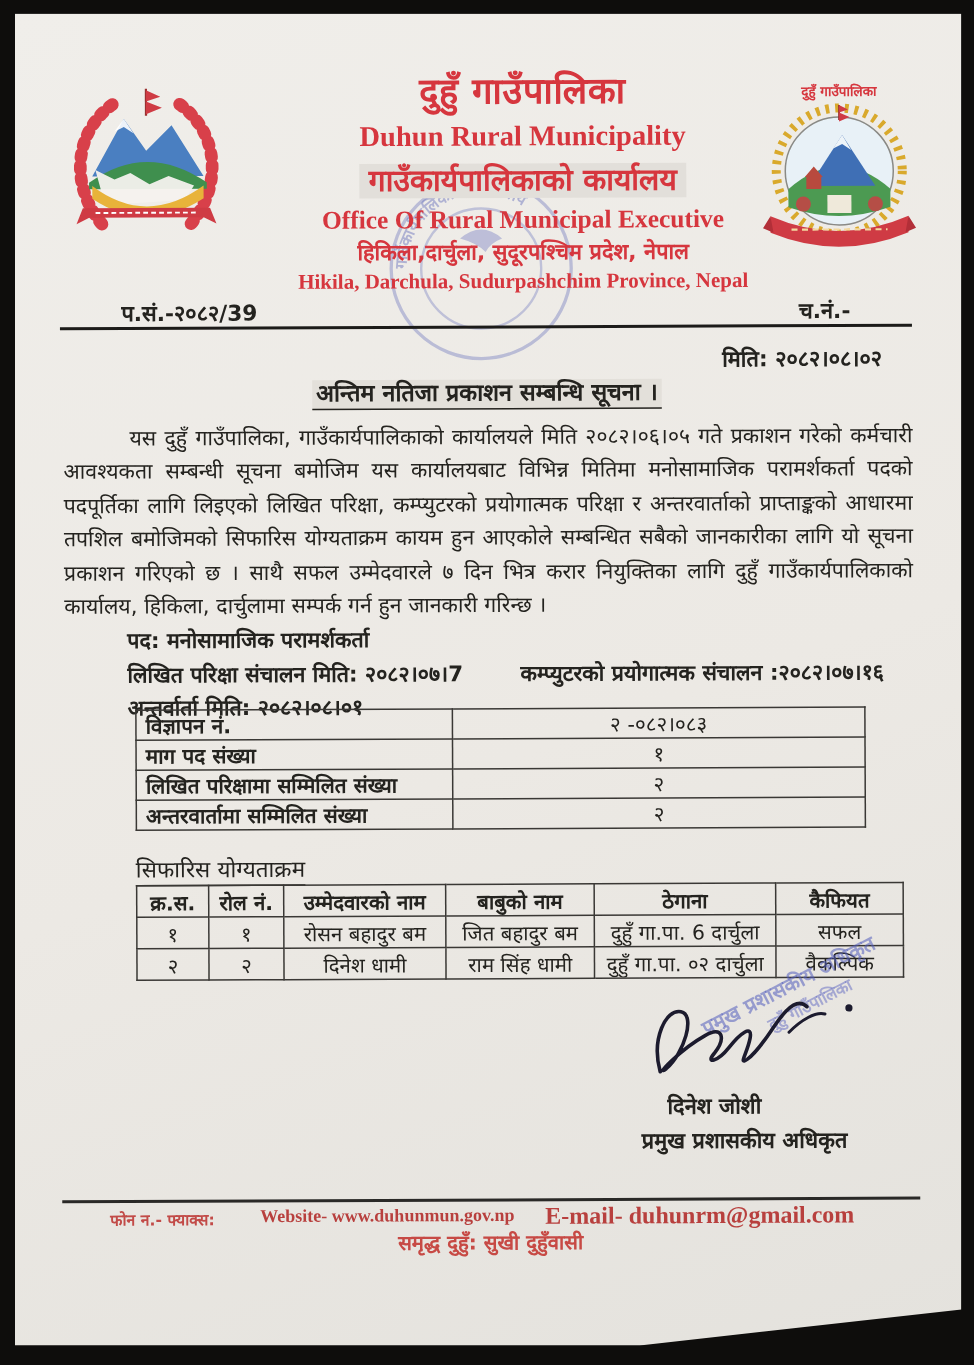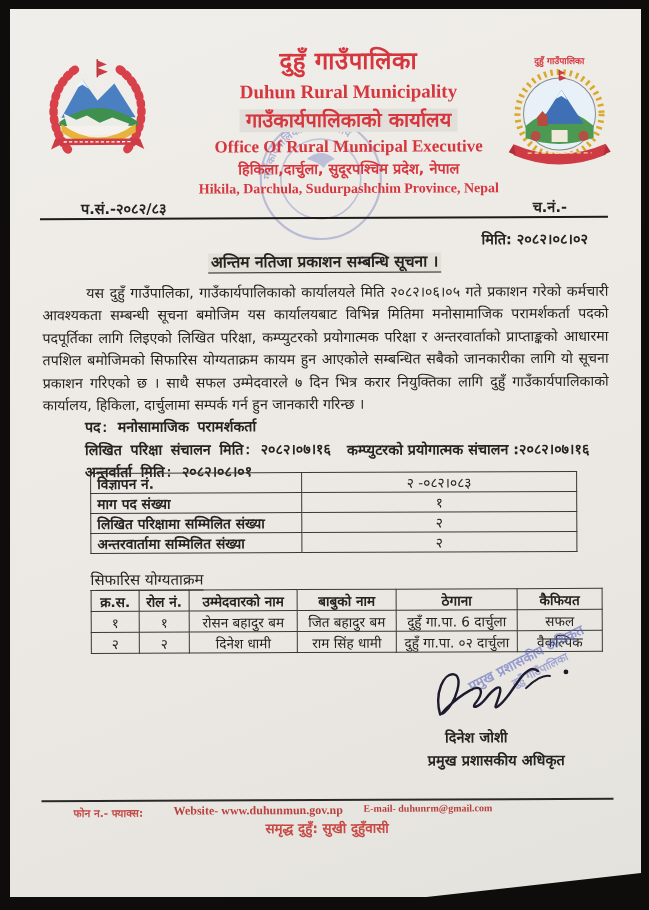--- a/index.html
+++ b/index.html
@@ -33,21 +33,21 @@
   .subject span{font-weight:bold;font-size:15.5px;background:#e3e0da;padding:0 3px 1px;
                 border-bottom:1.6px solid #24231f;}
 
   
   .body-par{position:absolute;left:33px;top:272px;width:566px;font-size:14.2px;line-height:22.4px;
             text-align:justify;text-indent:44px;font-weight:500;}
 
   
   .details{position:absolute;left:75px;top:407px;width:525px;font-weight:bold;font-size:14.3px;line-height:22.5px;}
   .d-row{display:flex;}
-  .d-left{width:262px;font-family:Liberation Mono, monospace;}
+  .d-left{width:262px;}
   .d-right{flex:1;}
 
   
   .tbl1{position:absolute;left:80px;top:463px;width:487px;border-collapse:collapse;font-size:13.8px;}
   .tbl1 td{border:1.5px solid #3a3835;height:19px;padding:0 6px;}
   .tbl1 td.lab{font-weight:bold;width:198px;}
   .tbl1 td.val{text-align:center;font-weight:500;}
 
   
   .merit-title{position:absolute;left:80px;top:559px;font-weight:normal;font-size:15px;
@@ -65,21 +65,21 @@
   .sig-stamp{position:absolute;left:70px;top:38px;width:200px;color:rgba(82,92,190,.55);
              font-weight:bold;font-size:13.5px;transform:rotate(-27deg);transform-origin:left center;line-height:17px;}
   .sig-stamp .l2{font-size:11px;margin-left:14px;color:rgba(82,92,190,.45);}
 
   
   .foot-rule{position:absolute;left:30px;top:790px;width:572px;border-top:2.5px solid #2a2927;}
   .foot-row{position:absolute;left:0;top:794px;width:631px;height:16px;}
   .foot-phone{position:absolute;left:62px;top:2px;font-size:10.5px;color:#c24b48;font-weight:bold;text-align:right;}
   .foot-web{position:absolute;left:162px;top:0;font-size:12px;color:#b8403e;font-weight:bold;
             font-family:"Liberation Serif","DejaVu Serif",serif;}
-  .foot-mail{position:absolute;left:352px;top:0;font-size:10px;color:#b8403e;font-weight:bold;
+  .foot-mail{position:absolute;left:352px;top:0;font-size:16px;color:#b8403e;font-weight:bold;
              font-family:"Liberation Serif","DejaVu Serif",serif;text-align:right;}
   .foot-slogan{position:absolute;left:0;top:810px;width:631px;text-align:center;color:#c74a45;
                font-weight:bold;font-size:13.5px;}
 </style>
 </head>
 <body>
 
 <div class="paper">
 <div class="content">
 
@@ -128,38 +128,38 @@
   <div class="hdr-center">
     <div class="t-red h-np-main">दुहुँ गाउँपालिका</div>
     <div class="t-red h-en-main">Duhun Rural Municipality</div>
     <div><span class="t-red h-np-office">गाउँकार्यपालिकाको कार्यालय</span></div>
     <div class="t-red h-en-office">Office Of Rural Municipal Executive</div>
     <div class="t-red h-np-addr">हिकिला,दार्चुला, सुदूरपश्चिम प्रदेश, नेपाल</div>
     <div class="t-red h-en-addr">Hikila, Darchula, Sudurpashchim Province, Nepal</div>
   </div>
 
   <div class="ref-row">
-    <span>प.सं.-२०८२/८३</span>
+    <span>प.सं.-२०८२/39</span>
     <span>च.नं.-</span>
   </div>
   <div class="rule-top"></div>
   <div class="date-line">मिति: २०८२।०८।०२</div>
 
   <div class="subject">
     <span>अन्तिम नतिजा प्रकाशन सम्बन्धि सूचना ।</span>
   </div>
 
   <div class="body-par">यस दुहुँ गाउँपालिका, गाउँकार्यपालिकाको कार्यालयले मिति २०८२।०६।०५ गते प्रकाशन गरेको कर्मचारी आवश्यकता सम्बन्धी सूचना बमोजिम यस कार्यालयबाट विभिन्न मितिमा मनोसामाजिक परामर्शकर्ता पदको पदपूर्तिका लागि लिइएको लिखित परिक्षा, कम्प्युटरको प्रयोगात्मक परिक्षा र अन्तरवार्ताको प्राप्ताङ्कको आधारमा तपशिल बमोजिमको सिफारिस योग्यताक्रम कायम हुन आएकोले सम्बन्धित सबैको जानकारीका लागि यो सूचना प्रकाशन गरिएको छ । साथै सफल उम्मेदवारले ७ दिन भित्र करार नियुक्तिका लागि दुहुँ गाउँकार्यपालिकाको कार्यालय, हिकिला, दार्चुलामा सम्पर्क गर्न हुन जानकारी गरिन्छ ।</div>
 
   <div class="details">
     <div class="d-row">
       <span class="d-left">पद: मनोसामाजिक परामर्शकर्ता</span>
     </div>
     <div class="d-row">
-      <span class="d-left">लिखित परिक्षा संचालन मिति: २०८२।०७।१६</span>
+      <span class="d-left">लिखित परिक्षा संचालन मिति: २०८२।०७।7</span>
       <span class="d-right">कम्प्युटरको प्रयोगात्मक संचालन :२०८२।०७।१६</span>
     </div>
     <div class="d-row">
       <span class="d-left">अन्तर्वार्ता मिति: २०८२।०८।०१</span>
     </div>
   </div>
 
   <table class="tbl1">
     <tbody>
       <tr>

